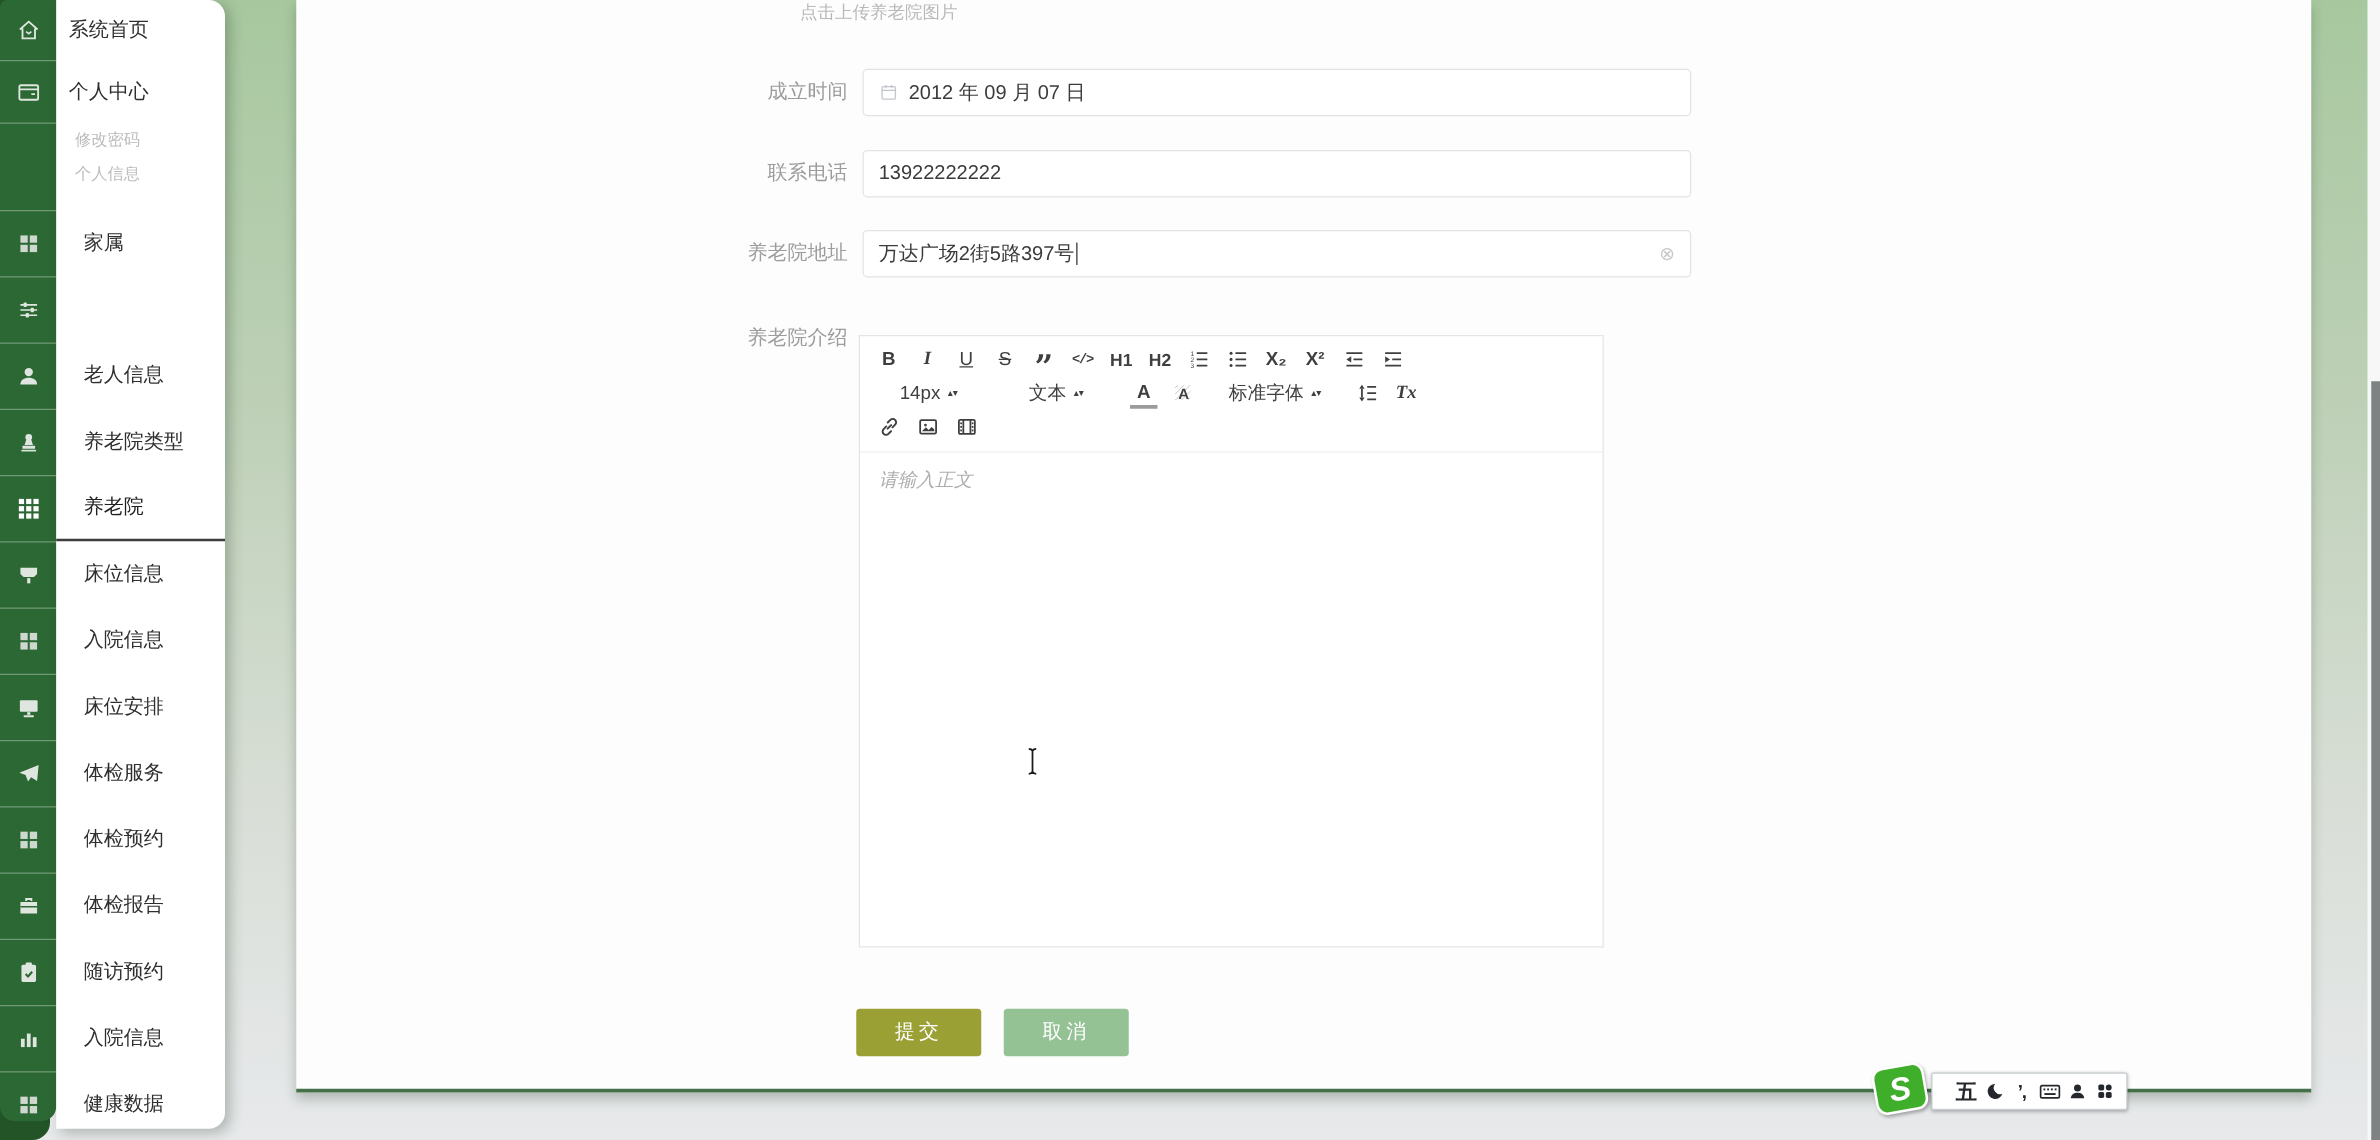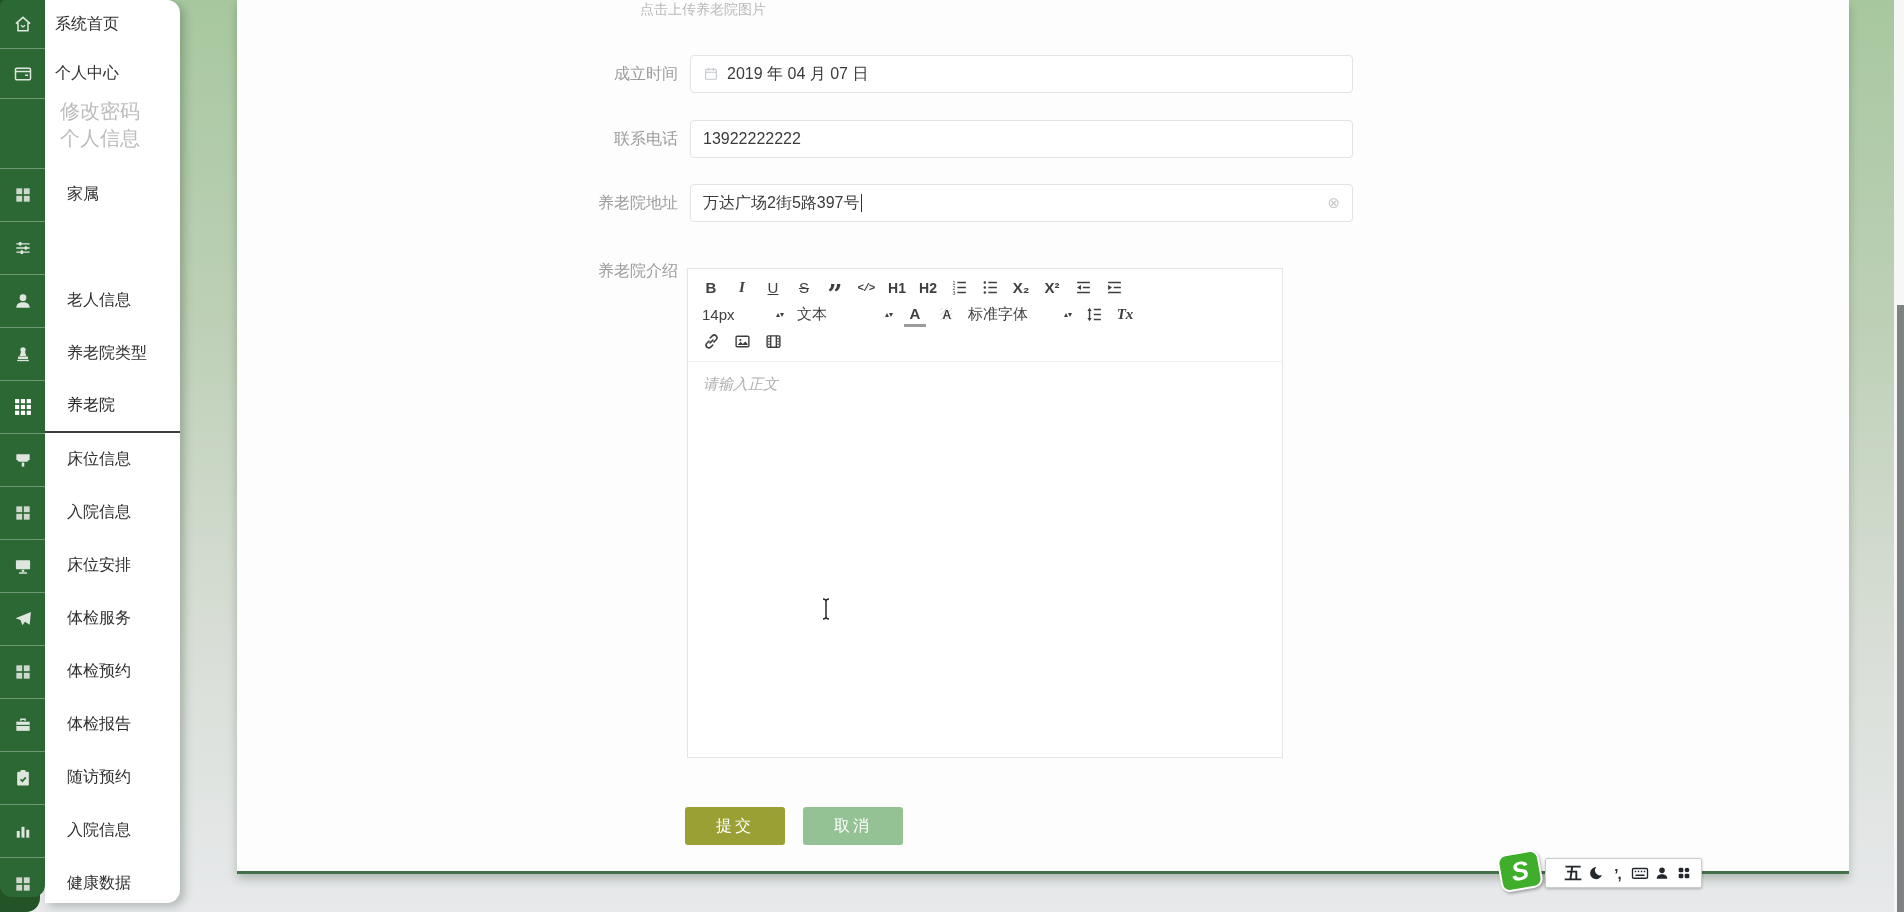--- a/index.html
+++ b/index.html
@@ -24,21 +24,21 @@
   .clear-ico { position:absolute; right:12px; color:#c9c9c9; font-size:15px; cursor:pointer; }
 
   
   #editor { position:absolute; left:450px; top:268px; width:596px; height:490px;
     border:1px solid #e5e5e5; background:#fff; }
   #editor-toolbar { padding:5px 12px 6px; border-bottom:1px solid #efefef; }
   .tb-row { display:flex; align-items:center; height:27px; }
   .tb-item { display:inline-flex; align-items:center; justify-content:center;
     min-width:22px; height:24px; margin-right:9px; font-size:15px; color:#3f3f3f;
     cursor:pointer; }
-  .tb-sel { justify-content:space-between; padding:0 2px; }
+  .tb-sel { padding:0 2px; }
   .tb-sel .arr { display:inline-flex; flex-direction:column; line-height:5px;
     font-size:8px; color:#3f3f3f; margin-left:6px; }
   .g-bold { font-weight:bold; }
   .g-italic { font-style:italic; font-family:"Liberation Serif",serif; font-weight:bold; }
   .g-underline { text-decoration:underline; }
   .g-strike { text-decoration:line-through; }
   .g-quote { font-family:"DejaVu Serif",serif; font-size:26px; font-weight:bold; line-height:8px; padding-top:12px; }
   .g-code { font-family:"Liberation Mono",monospace; font-size:11px; font-weight:bold; letter-spacing:-1px; }
   .g-h { font-weight:bold; font-size:14px; }
   .g-colorA { font-weight:bold; border-bottom:3px solid #9b9b9b; line-height:15px; }
@@ -63,21 +63,21 @@
     box-shadow:4px 3px 10px rgba(30,50,30,.28); }
   #side-rows { position:absolute; left:0; top:0; width:180px; height:903px; overflow:hidden; }
   .srow { display:flex; width:180px; height:53px; cursor:pointer; }
   .srow.hdr { height:50px;justify-content:space-between; } .srow.first { height:48px; }
   .srow.sub { height:27px; } .srow.spacer { height:16px; cursor:default; }
   .icell { width:45px; display:flex; align-items:center; justify-content:center; }
   .icell.sep { border-top:1px solid rgba(255,255,255,.32); }
   .lcell { flex:1; display:flex; align-items:center; padding-left:22px;
     font-size:16px; color:#2f2f2f; }
   .srow.hdr .lcell, .srow.first .lcell { padding-left:10px; }
-  .srow.sub .lcell { padding-left:15px; font-size:20px; color:#bcbcbc; }
+  .srow.sub .lcell { padding-left:15px; font-size:13px; color:#bcbcbc; }
   .srow.active .lcell { border-bottom:2px solid #3d3d3d; color:#1f1f1f; }
 
   
   #scrollbar { position:absolute; left:1894px; top:0; width:10px; height:912px; background:#f6f7f6; }
   #scroll-thumb { position:absolute; left:3px; top:305px; width:7px; height:607px; background:#7f8283; }
 
   
   #ime-bar { position:absolute; left:1545px; top:858px; width:157px; height:30px;
     background:#fff; border:1px solid #c9cdd1; border-radius:2px;
     box-shadow:0 1px 3px rgba(0,0,0,.25);
@@ -100,21 +100,21 @@
     <div class="upload-hint">点击上传养老院图片</div>
 
     <div class="f-label" style="top:55px">成立时间</div>
     <div class="f-input" style="top:55px">
       <span class="cal-ico">
         <svg viewBox="0 0 24 24" width="16" height="16">
             <rect x="4" y="5" width="16" height="15" rx="1.5" fill="none" stroke="#c2c6cc" stroke-width="1.6"></rect>
             <path d="M4 9.5h16M8.5 3v4M15.5 3v4" stroke="#c2c6cc" stroke-width="1.6" fill="none"></path>
           </svg>
       </span>
-      <span>2019 年 04 月 07 日</span>
+      <span>2012 年 09 月 07 日</span>
     </div>
 
     <div class="f-label" style="top:120px">联系电话</div>
     <div class="f-input" style="top:120px">
       <span>13922222222</span>
     </div>
 
     <div class="f-label" style="top:184px">养老院地址</div>
     <div class="f-input" style="top:184px">
       <span>万达广场2街5路397号</span>

